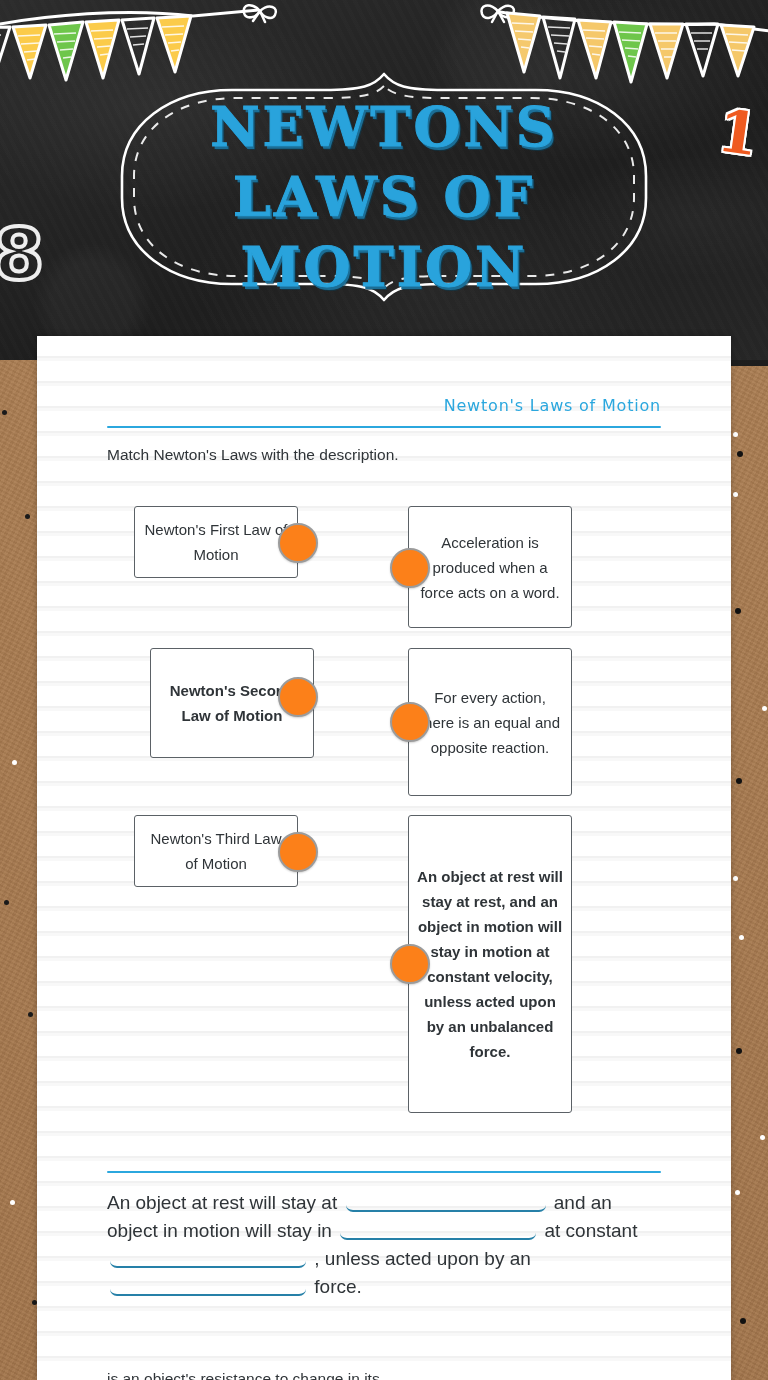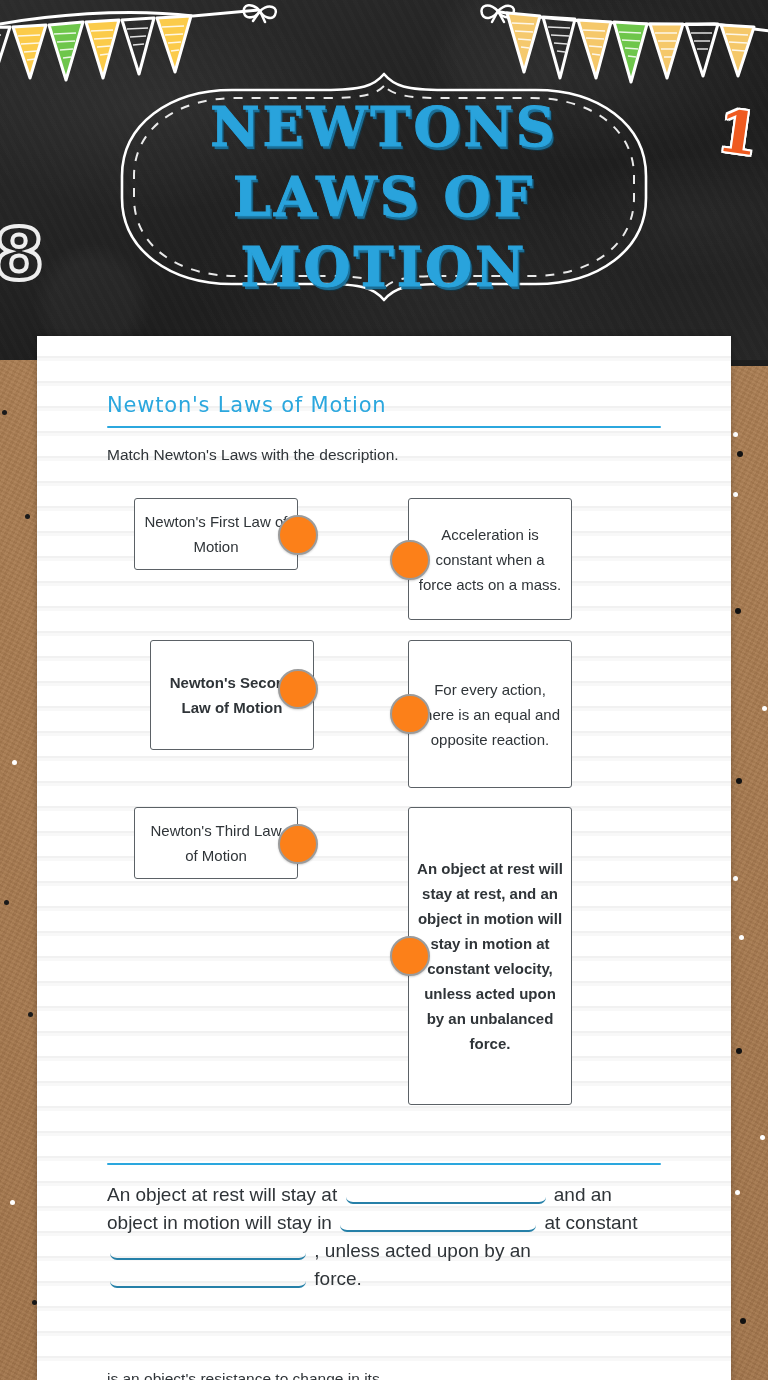--- a/index.html
+++ b/index.html
@@ -110,32 +110,33 @@
       );
     box-shadow:0 0 6px rgba(0,0,0,.25);
     overflow:hidden;
   }
   .inner{ padding:0 70px; }
 
   
   .sec-head{
     font-family:"DejaVu Sans", sans-serif;
     color:#2ba7de;
-    font-size:21px;
+    font-size:16px;
     line-height:27px;
     letter-spacing:.8px;
     font-weight:normal;
     padding-top:2px;
+    text-align:right;
   }
   .sec-rule{
     height:2px; background:#2ba7de; margin-top:7px; margin-bottom:16px;
     border-radius:1px;
   }
   .prompt{
-    font-size:15.5px; color:#2f3438; line-height:22px; margin-bottom:18px;
+    font-size:15.5px; color:#2f3438; line-height:22px; margin-bottom:26px;
   }
 
   
   .match-row{ position:relative; height:0; }
   .mbox{
     position:absolute;
     background:#fff;
     border:1px solid #5b6166;
     border-radius:3px;
     font-size:15px;
@@ -293,21 +294,21 @@
     <div class="prompt">Match Newton's Laws with the description.</div>
 
     <div class="match-row">
 
       <div class="mbox" style="left:27px; top:14px; width:164px; height:72px;">
         <span>Newton's First Law of Motion</span>
       </div>
       <div class="dot" style="left:171px; top:31px;"></div>
 
       <div class="mbox" style="left:301px; top:14px; width:164px; height:122px;">
-        <span>Acceleration is constant when a force acts on a mass.</span>
+        <span>Acceleration is produced when a force acts on a word.</span>
       </div>
       <div class="dot" style="left:283px; top:56px;"></div>
 
       <div class="mbox" style="left:43px; top:156px; width:164px; height:110px;font-weight:bold;">
         <span>Newton's Second Law of Motion</span>
       </div>
       <div class="dot" style="left:171px; top:185px;"></div>
 
       <div class="mbox" style="left:301px; top:156px; width:164px; height:148px;">
         <span>For every action, there is an equal and opposite reaction.</span>

